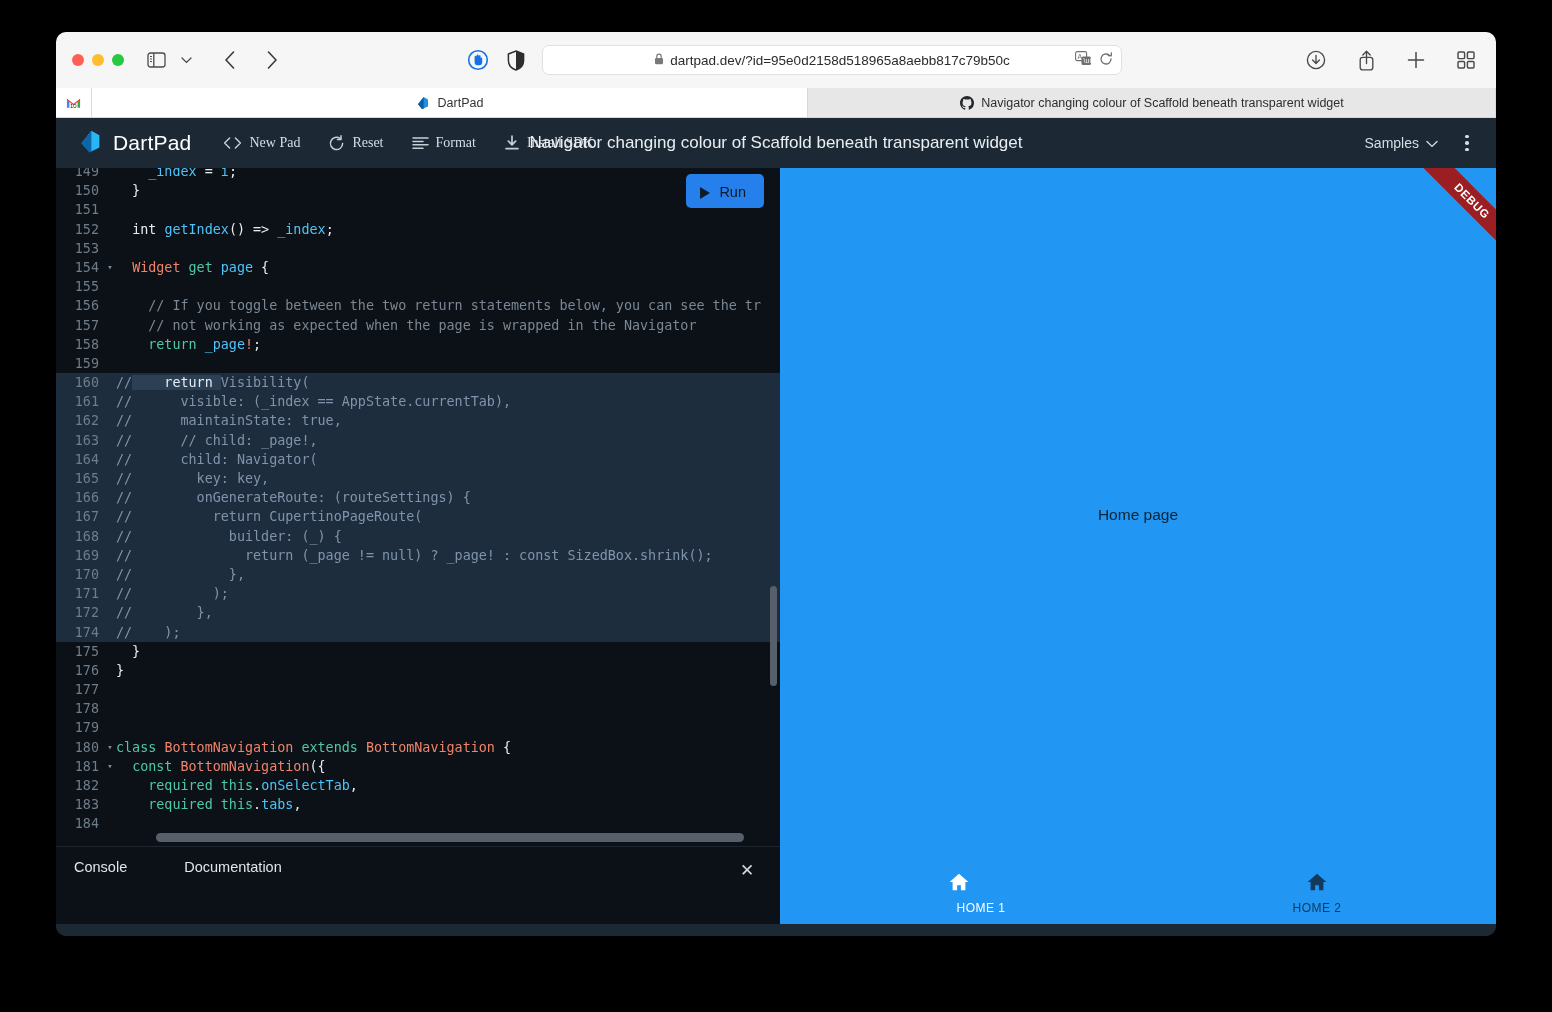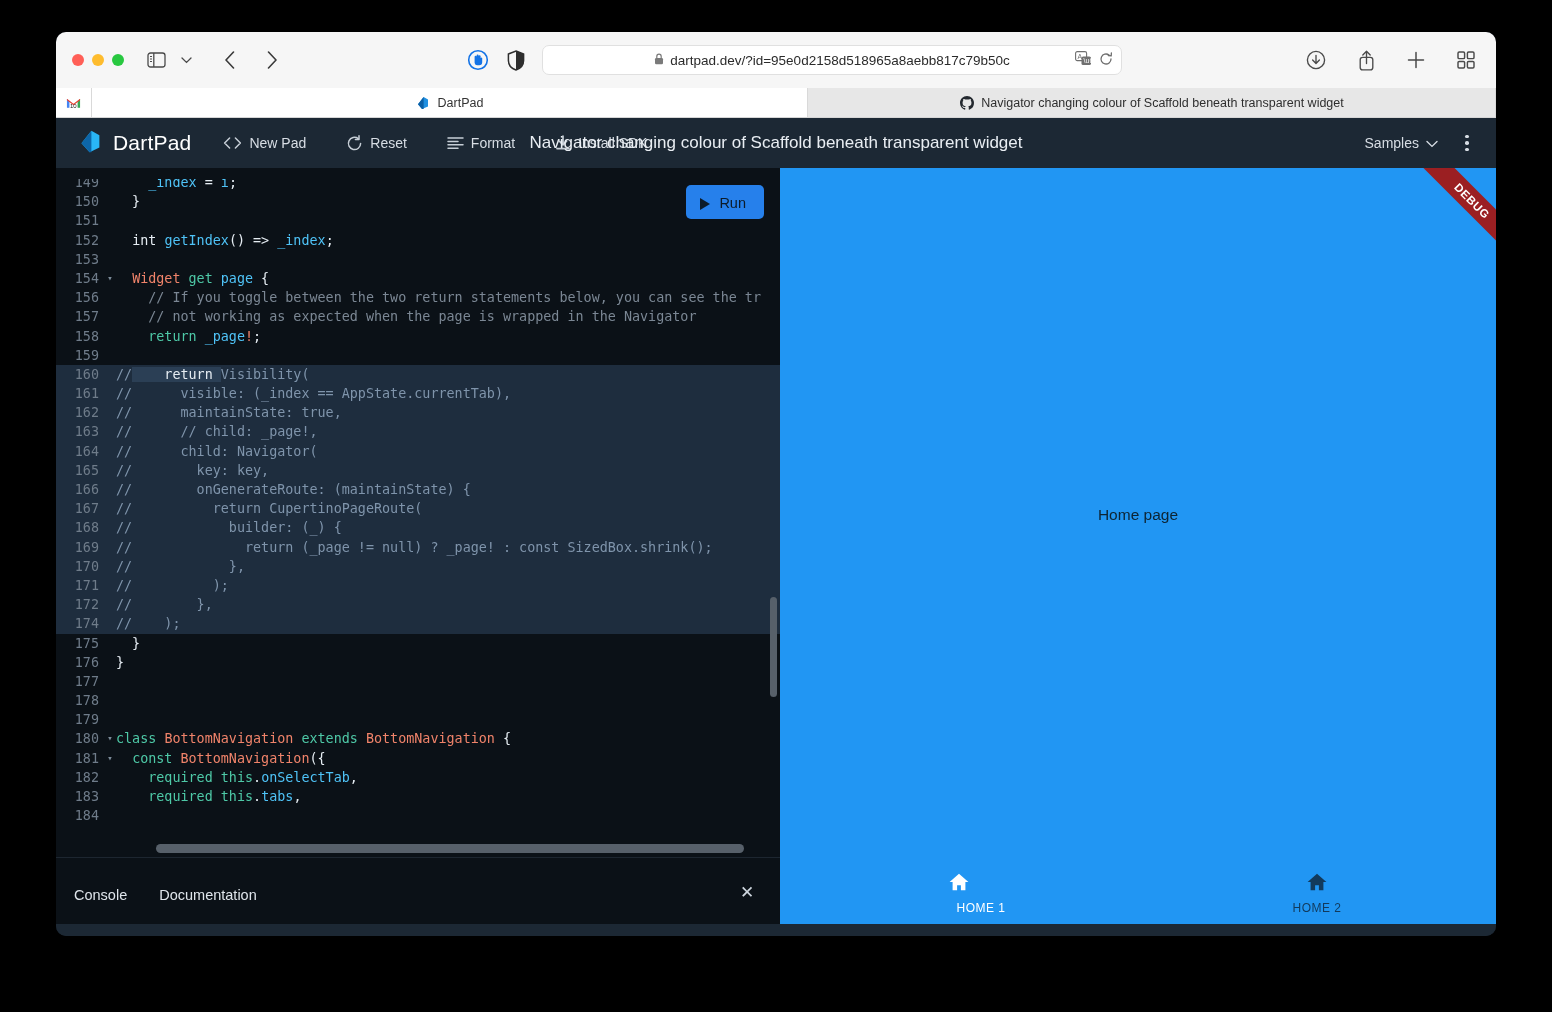--- a/index.html
+++ b/index.html
@@ -87,21 +87,21 @@
 
   
   .dp-header {
     height: 50px; background: #1c2834;
     display: flex; align-items: center;
     padding-left: 22px;
     position: relative;
   }
   .brand { display: flex; align-items: center; gap: 10px; margin-right: 20px; }
   .brand-name { color: #fff; font-size: 21px; letter-spacing: .2px; }
-  .dp-actions { display: flex; gap: 16px; }
+  .dp-actions { display: flex; gap: 4px; font-family: Liberation Serif, serif; }
   .dp-btn {
     display: flex; align-items: center; gap: 7px;
     padding: 6px 12px; border-radius: 4px;
     color: #d7dde4; font-size: 14px;
     cursor: pointer;
   }
   .dp-btn .ic { display: flex; align-items: center; color: #c6ced6; }
   .doc-title {
     position: absolute; left: 0; right: 0;
     text-align: center;
@@ -123,21 +123,20 @@
 
   
   .editor {
     position: relative;
     height: 678px;
     overflow: hidden;
     background: #0b1117;
     font-family: "DejaVu Sans Mono", monospace;
     font-size: 13.4px;
     line-height: 19.2px;
-    margin-top: 11px;
   }
   .code-rows { position: absolute; top: -6px; left: 0; right: 0; }
   .row { display: flex; height: 19.2px; white-space: pre; }
   .row.sel { background: #1e2d3e; }
   .ln {
     width: 48px; flex: none; text-align: right; padding-right: 5px;
     color: #6f7c8a; user-select: none;
   }
   .fold { width: 12px; flex: none; color: #7d8c9a; font-size: 9px; text-align: center; line-height: 19.2px; }
   .code { flex: 1; color: #e6edf3; }
@@ -175,23 +174,24 @@
   }
   .h-scroll {
     position: absolute; left: 100px; bottom: 4px;
     width: 588px; height: 9px;
     background: #57606a; border-radius: 5px;
   }
 
   
   .console-bar {
     height: 46px; background: #0b1117;
-    display: flex; align-items: flex-end; padding: 0 18px;
+    display: flex; align-items: flex-start; padding: 12px 18px;
     border-top: 1px solid #1d2630;
     position: relative;
+    gap: 25px;
   }
   .console-tab { color: #dfe5eb; font-size: 14.5px; margin-right: 32px; cursor: pointer; }
   .close-x {
     position: absolute; right: 22px;
     color: #cdd5dd; font-size: 17px; cursor: pointer;
     width: 22px; height: 22px; display: flex; align-items: center; justify-content: center;
   }
 
   
   .statusbar {
@@ -450,31 +450,32 @@
 
     <div class="left-pane">
       <div class="editor">
         <div class="code-rows" id="code-rows">
             <div class="row"><span class="ln">149</span><span class="fold"></span><span class="code">    <span class="tok-var">_index</span> <span class="tok-punct">=</span> <span class="tok-var">i</span>;</span></div>
             <div class="row"><span class="ln">150</span><span class="fold"></span><span class="code">  }</span></div>
             <div class="row"><span class="ln">151</span><span class="fold"></span><span class="code"></span></div>
             <div class="row"><span class="ln">152</span><span class="fold"></span><span class="code">  <span class="tok-punct">int</span> <span class="tok-var">getIndex</span>() =&gt; <span class="tok-var">_index</span>;</span></div>
             <div class="row"><span class="ln">153</span><span class="fold"></span><span class="code"></span></div>
             <div class="row"><span class="ln">154</span><span class="fold">▾</span><span class="code">  <span class="tok-type">Widget</span> <span class="tok-kw">get</span> <span class="tok-var">page</span> {</span></div>
+            <div class="row"><span class="ln">155</span><span class="fold"></span><span class="code"></span></div>
             <div class="row"><span class="ln">156</span><span class="fold"></span><span class="code">    <span class="tok-cmt">// If you toggle between the two return statements below, you can see the tr</span></span></div>
             <div class="row"><span class="ln">157</span><span class="fold"></span><span class="code">    <span class="tok-cmt">// not working as expected when the page is wrapped in the Navigator</span></span></div>
             <div class="row"><span class="ln">158</span><span class="fold"></span><span class="code">    <span class="tok-kw">return</span> <span class="tok-var">_page</span><span class="tok-bang">!</span>;</span></div>
             <div class="row"><span class="ln">159</span><span class="fold"></span><span class="code"></span></div>
             <div class="row sel"><span class="ln">160</span><span class="fold"></span><span class="code"><span class="tok-cmt-sel">//</span><span class="hl-word">    return </span><span class="tok-cmt-sel">Visibility(</span></span></div>
             <div class="row sel"><span class="ln">161</span><span class="fold"></span><span class="code"><span class="tok-cmt-sel">//      visible: (_index == AppState.currentTab),</span></span></div>
             <div class="row sel"><span class="ln">162</span><span class="fold"></span><span class="code"><span class="tok-cmt-sel">//      maintainState: true,</span></span></div>
             <div class="row sel"><span class="ln">163</span><span class="fold"></span><span class="code"><span class="tok-cmt-sel">//      // child: _page!,</span></span></div>
             <div class="row sel"><span class="ln">164</span><span class="fold"></span><span class="code"><span class="tok-cmt-sel">//      child: Navigator(</span></span></div>
             <div class="row sel"><span class="ln">165</span><span class="fold"></span><span class="code"><span class="tok-cmt-sel">//        key: key,</span></span></div>
-            <div class="row sel"><span class="ln">166</span><span class="fold"></span><span class="code"><span class="tok-cmt-sel">//        onGenerateRoute: (maintainState) {</span></span></div>
+            <div class="row sel"><span class="ln">166</span><span class="fold"></span><span class="code"><span class="tok-cmt-sel">//        onGenerateRoute: (routeSettings) {</span></span></div>
             <div class="row sel"><span class="ln">167</span><span class="fold"></span><span class="code"><span class="tok-cmt-sel">//          return CupertinoPageRoute(</span></span></div>
             <div class="row sel"><span class="ln">168</span><span class="fold"></span><span class="code"><span class="tok-cmt-sel">//            builder: (_) {</span></span></div>
             <div class="row sel"><span class="ln">169</span><span class="fold"></span><span class="code"><span class="tok-cmt-sel">//              return (_page != null) ? _page! : const SizedBox.shrink();</span></span></div>
             <div class="row sel"><span class="ln">170</span><span class="fold"></span><span class="code"><span class="tok-cmt-sel">//            },</span></span></div>
             <div class="row sel"><span class="ln">171</span><span class="fold"></span><span class="code"><span class="tok-cmt-sel">//          );</span></span></div>
             <div class="row sel"><span class="ln">172</span><span class="fold"></span><span class="code"><span class="tok-cmt-sel">//        },</span></span></div>
             <div class="row sel"><span class="ln">174</span><span class="fold"></span><span class="code"><span class="tok-cmt-sel">//    );</span></span></div>
             <div class="row"><span class="ln">175</span><span class="fold"></span><span class="code">  }</span></div>
             <div class="row"><span class="ln">176</span><span class="fold"></span><span class="code">}</span></div>
             <div class="row"><span class="ln">177</span><span class="fold"></span><span class="code"></span></div>

